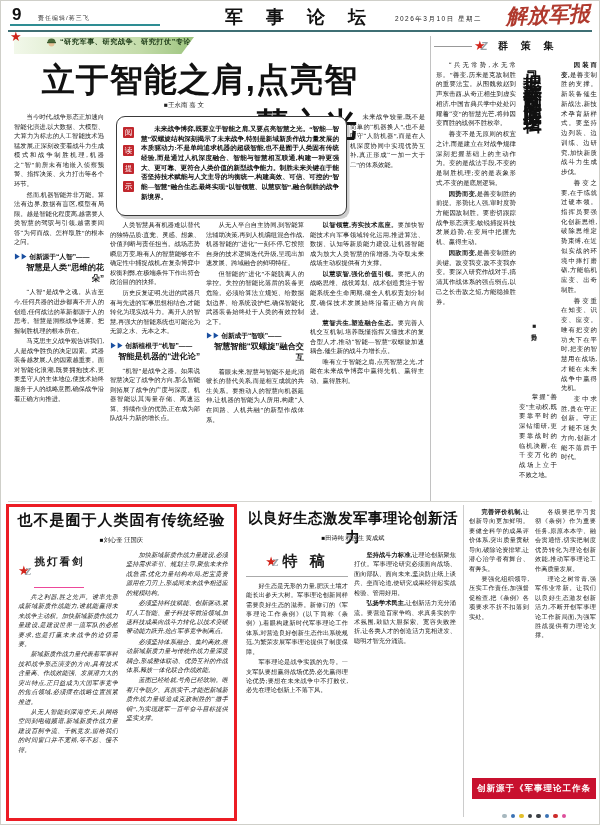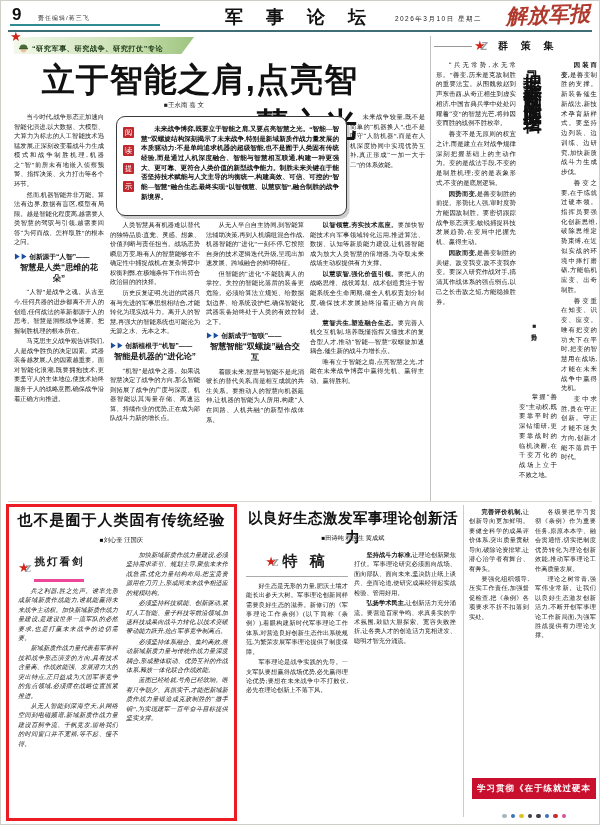--- a/index.html
+++ b/index.html
@@ -9,22 +9,22 @@
   
   #pagenum{left:12px;top:5px;font-size:17px;font-weight:bold;}
   #editor{left:38px;top:14px;font-size:6px;letter-spacing:1px;color:#333;}
   #hdr-teal{left:10px;top:24px;width:150px;height:2px;background:#2e8d93;}
   #secttitle{left:0;right:0;top:5px;text-align:center;font-size:18px;font-weight:bold;letter-spacing:9px;}
   #hdrdate{right:118px;top:15px;font-size:6.5px;letter-spacing:1.5px;color:#222;}
   #paperlogo{right:10px;top:1px;font-size:21px;font-weight:bold;font-style:italic;
              font-family:"Liberation Serif",serif;color:#b03a2e;transform:rotate(-2deg);}
   #hdr-rule{left:8px;top:30px;width:584px;height:2px;background:#3f6f74;}
   
-  #banner{left:14px;top:37px;width:180px;height:17px;display:flex;align-items:flex-end;gap:3px;
-          padding-left:4px;box-sizing:border-box;
+  #banner{left:14px;top:37px;width:180px;height:17px;display:flex;align-items:flex-start;gap:3px;
+          padding-left:32px;box-sizing:border-box;
           background:linear-gradient(90deg,#f2f8ea,#c4dcaa 70%,#9cc47e);
           clip-path:polygon(0 0,100% 0,93% 100%,0 100%);}
   #banner-star{left:10px;top:30px;color:#cf2318;font-size:13px;line-height:13px;z-index:3;}
   #banner-text{font-size:7.2px;font-weight:bold;color:#23401d;letter-spacing:.5px;}
   
   #mainhead{left:10px;top:58px;width:348px;text-align:right;font-size:33px;font-weight:800;letter-spacing:1px;}
   #mainby{left:10px;top:101px;width:348px;text-align:center;font-size:6.5px;color:#222;}
   
   #tipsbox{left:116px;top:116px;width:229px;height:98px;border:1.2px solid #3a3a3a;border-radius:9px;
            box-shadow:2.5px 3px 0 rgba(60,60,60,.25);background:#fff;}
@@ -34,21 +34,21 @@
   #tipstext{position:absolute;left:24px;right:7px;top:7px;bottom:5px;font-size:6.6px;line-height:1.47;
             text-align:justify;text-indent:2em;font-weight:600;color:#111;
             font-family:"Liberation Serif",serif;overflow:hidden;}
   
   .col{position:absolute;overflow:hidden;font-family:"Liberation Serif",serif;font-size:6.3px;
        line-height:1.52;color:#191919;text-align:justify;}
   .col p{margin:0 0 1px;text-indent:2em;}
   .col p b{font-weight:bold;}
   p.sh-pre{text-indent:0;font-weight:bold;font-size:6.7px;margin-top:5px;font-family:"Liberation Sans",sans-serif;}
   p.sh-pre b{color:#1a4fa0;}
-  p.sh-main{text-indent:0;text-align:center;font-weight:bold;font-size:8.2px;line-height:1.3;
+  p.sh-main{text-indent:0;text-align:right;font-weight:bold;font-size:8.2px;line-height:1.3;
             margin:1px 0 3px;font-family:"Liberation Sans",sans-serif;}
   .kai p{font-style:italic;}
   .vr{position:absolute;width:1px;background:#c2c2c2;}
   .hr{position:absolute;height:1px;background:#d5d5d0;}
   
   .starz{display:inline-block;white-space:nowrap;}
   .sz-star{color:#d2251c;font-size:13px;}
   .sz-z{font-size:11px;font-weight:bold;font-style:italic;color:#97a0a6;margin-left:-5px;}
   
   #cece-hline{left:434px;top:46px;width:38px;height:1px;background:#999;}
@@ -56,21 +56,21 @@
   #cece-label{left:498px;top:39px;font-size:10px;font-weight:bold;letter-spacing:5px;}
   #cece-vhead{left:520px;top:58px;height:260px;writing-mode:vertical-rl;font-size:18.5px;font-weight:800;
               letter-spacing:3.5px;text-align:left;}
   #cece-vby{left:529px;top:322px;height:70px;writing-mode:vertical-rl;font-size:6.5px;color:#222;}
   
   #redbox{left:6px;top:504px;width:231px;height:317px;border:3px solid #ec1c24;box-sizing:border-box;}
   #bl-head{left:14px;top:511px;width:215px;text-align:center;font-size:15px;font-weight:800;letter-spacing:1px;}
   #bl-by{left:14px;top:536px;width:215px;text-align:center;font-size:6.3px;}
   .colhead{display:flex;align-items:center;gap:3px;margin-bottom:4px;}
   .colhead .ch-label{font-size:10.5px;font-weight:bold;font-family:"Liberation Sans",sans-serif;
-                     letter-spacing:2px;border-bottom:3px solid #ec4899;padding-bottom:9px;}
+                     letter-spacing:2px;border-bottom:1px solid #ec4899;padding-bottom:17px;}
   .colhead2{display:flex;align-items:center;justify-content:center;gap:4px;margin-bottom:4px;
             border-bottom:1px solid #aaa;padding-bottom:3px;}
   .colhead2 .ch-label{font-size:15px;font-weight:bold;font-family:"Liberation Sans",sans-serif;letter-spacing:4px;}
   
   #bm-head{left:244px;top:509px;width:218px;text-align:center;font-size:14.5px;font-weight:800;letter-spacing:.5px;}
   #bm-by{left:244px;top:534px;width:218px;text-align:center;font-size:6.2px;}
   
   #redlabel{left:472px;top:778px;width:124px;height:21px;background:#c8102e;color:#fff;font-size:8.5px;
             font-weight:bold;line-height:21px;text-align:center;letter-spacing:1px;}
   #dots{left:472px;top:804px;width:124px;text-align:center;}
@@ -214,16 +214,16 @@
   <div class="vr" style="left:463px;top:505px;height:312px;background:#ccc;"></div>
   <div class="col" style="left:469px;top:507px;width:60px;height:264px;font-size:6.2px;">
       <p><b>完善评价机制,</b>让创新导向更加鲜明。要健全科学的成果评价体系,突出质量贡献导向,破除论资排辈,让潜心治学者有舞台、有奔头。</p>
       <p>要强化组织领导,压实工作责任,加强督促检查,把《条例》各项要求不折不扣落到实处。</p>
     </div>
   <div class="col" style="left:535px;top:507px;width:61px;height:264px;font-size:6.2px;">
       <p>各级要把学习贯彻《条例》作为重要任务,原原本本学、融会贯通悟,切实把制度优势转化为理论创新效能,推动军事理论工作高质量发展。</p>
       <p>理论之树常青,强军伟业常新。让我们以良好生态激发创新活力,不断开创军事理论工作新局面,为强军胜战提供有力理论支撑。</p>
     </div>
 
-  <div class="abs" id="redlabel">学习贯彻《在于练就过硬本领》</div>
+  <div class="abs" id="redlabel">创新源于《军事理论工作条例》</div>
   <div class="abs" id="dots"><span style="background: rgb(167, 184, 191);"></span><span style="background: rgb(58, 114, 180);"></span><span style="background: rgb(227, 191, 42);"></span><span style="background: rgb(60, 64, 69);"></span><span style="background: rgb(60, 64, 69);"></span><span style="background: rgb(58, 114, 180);"></span><span style="background: rgb(205, 43, 43);"></span><span style="background: rgb(221, 79, 155);"></span></div>
 
 </div>
 
 </body></html>

